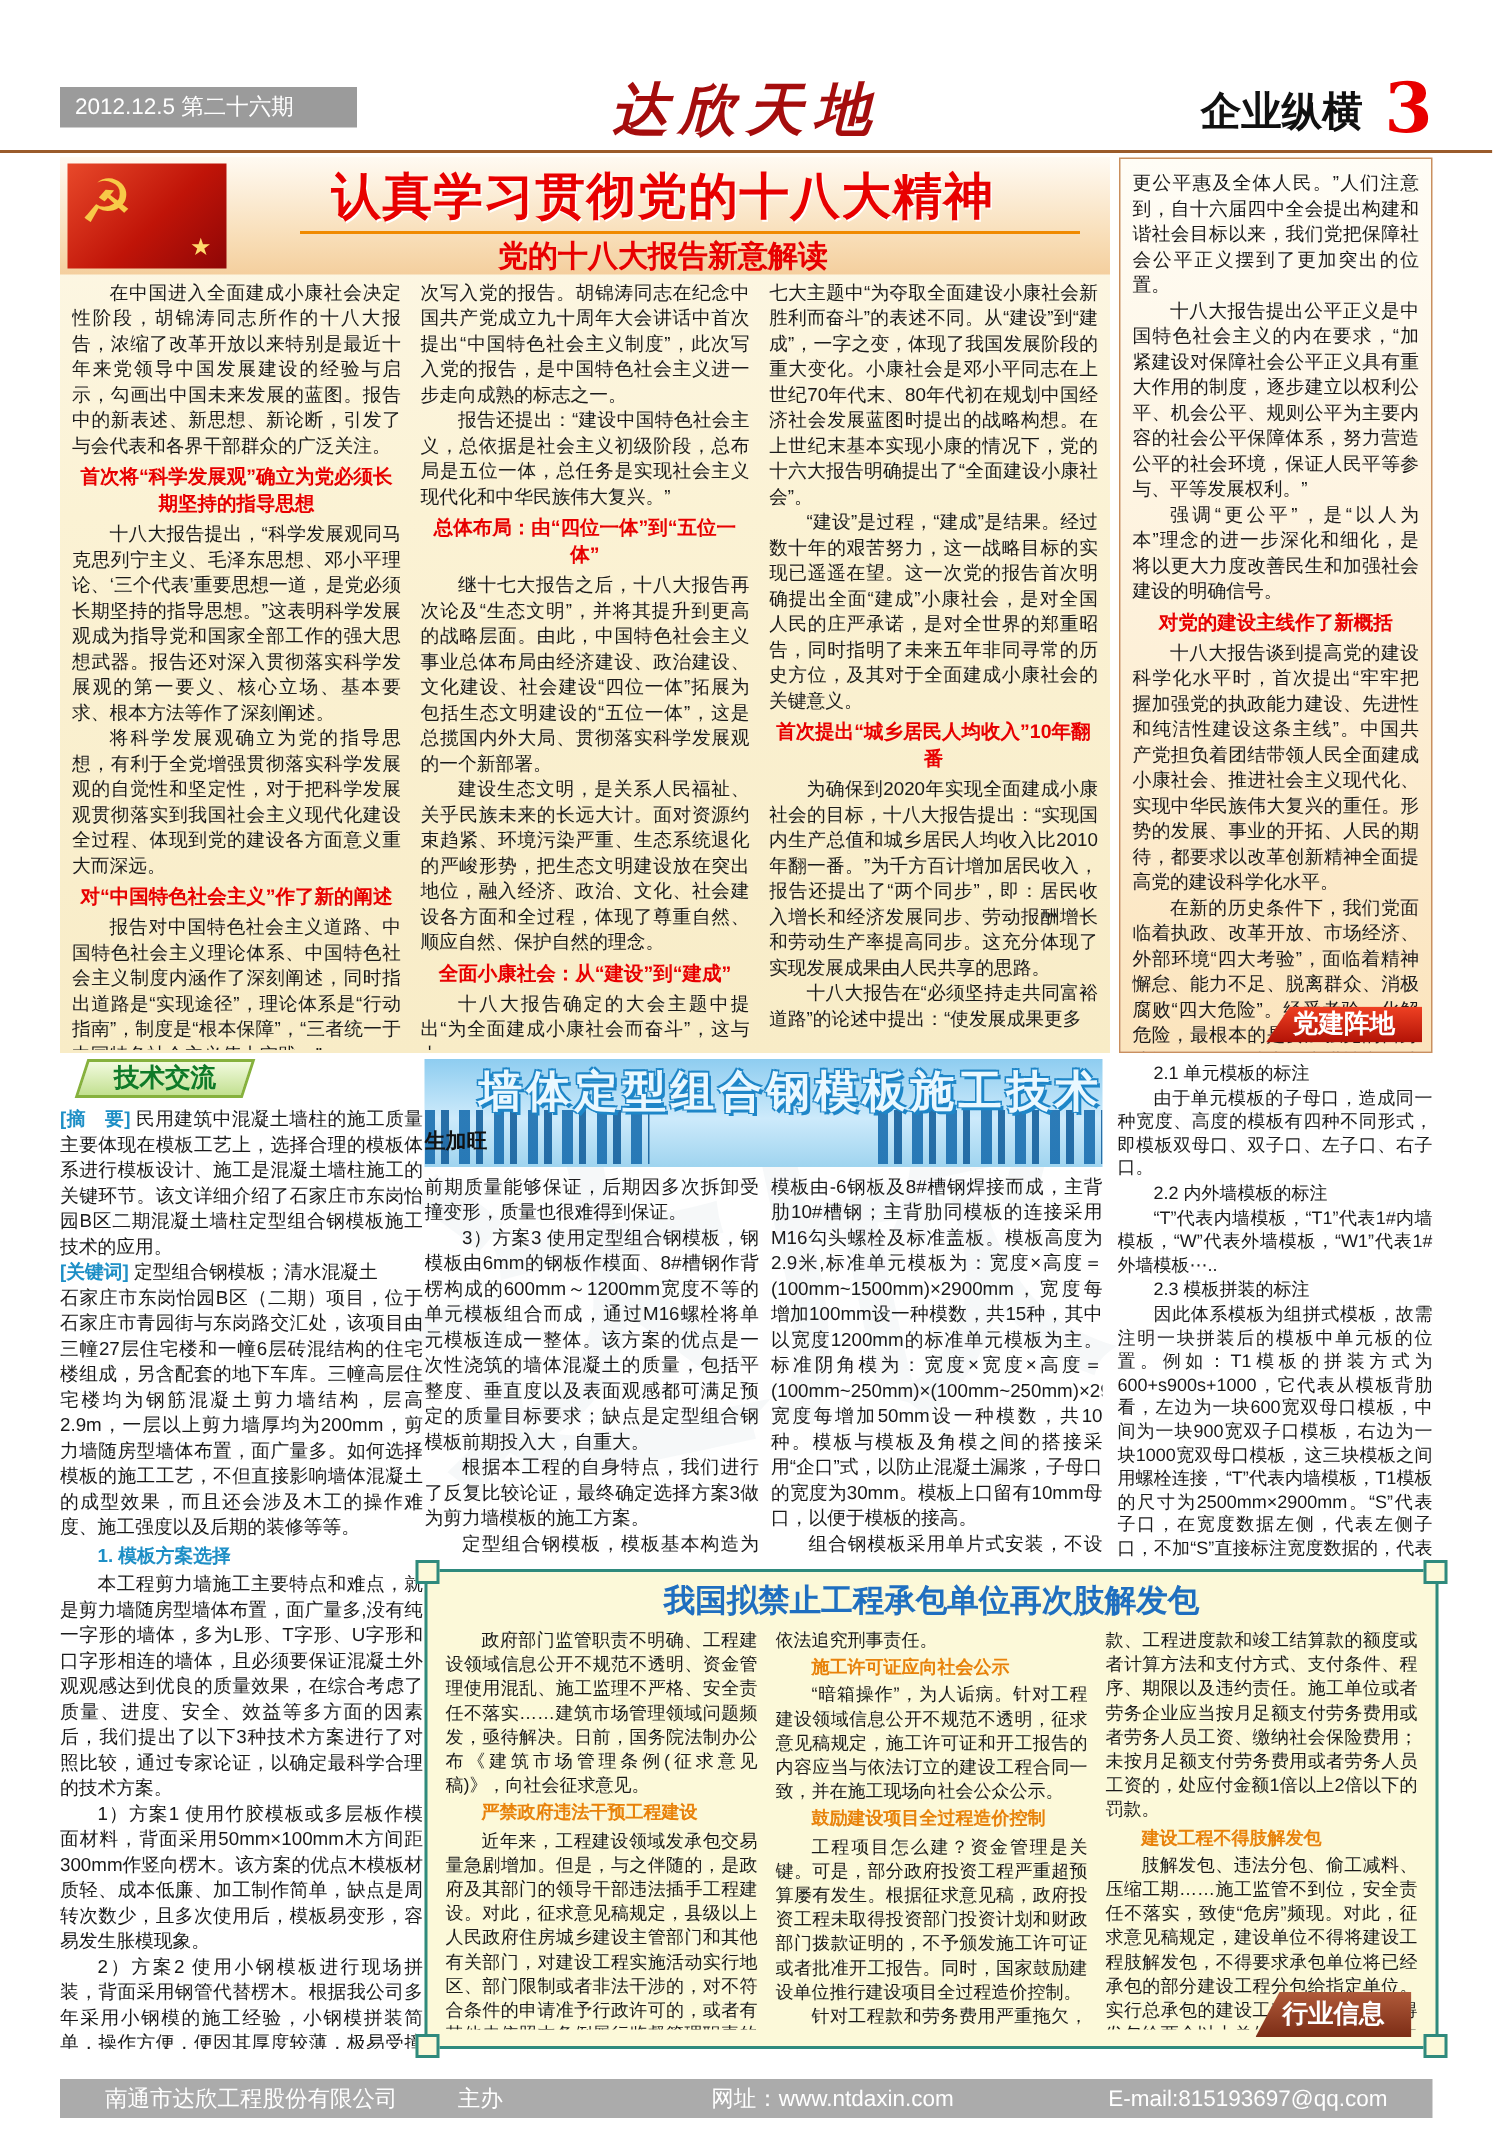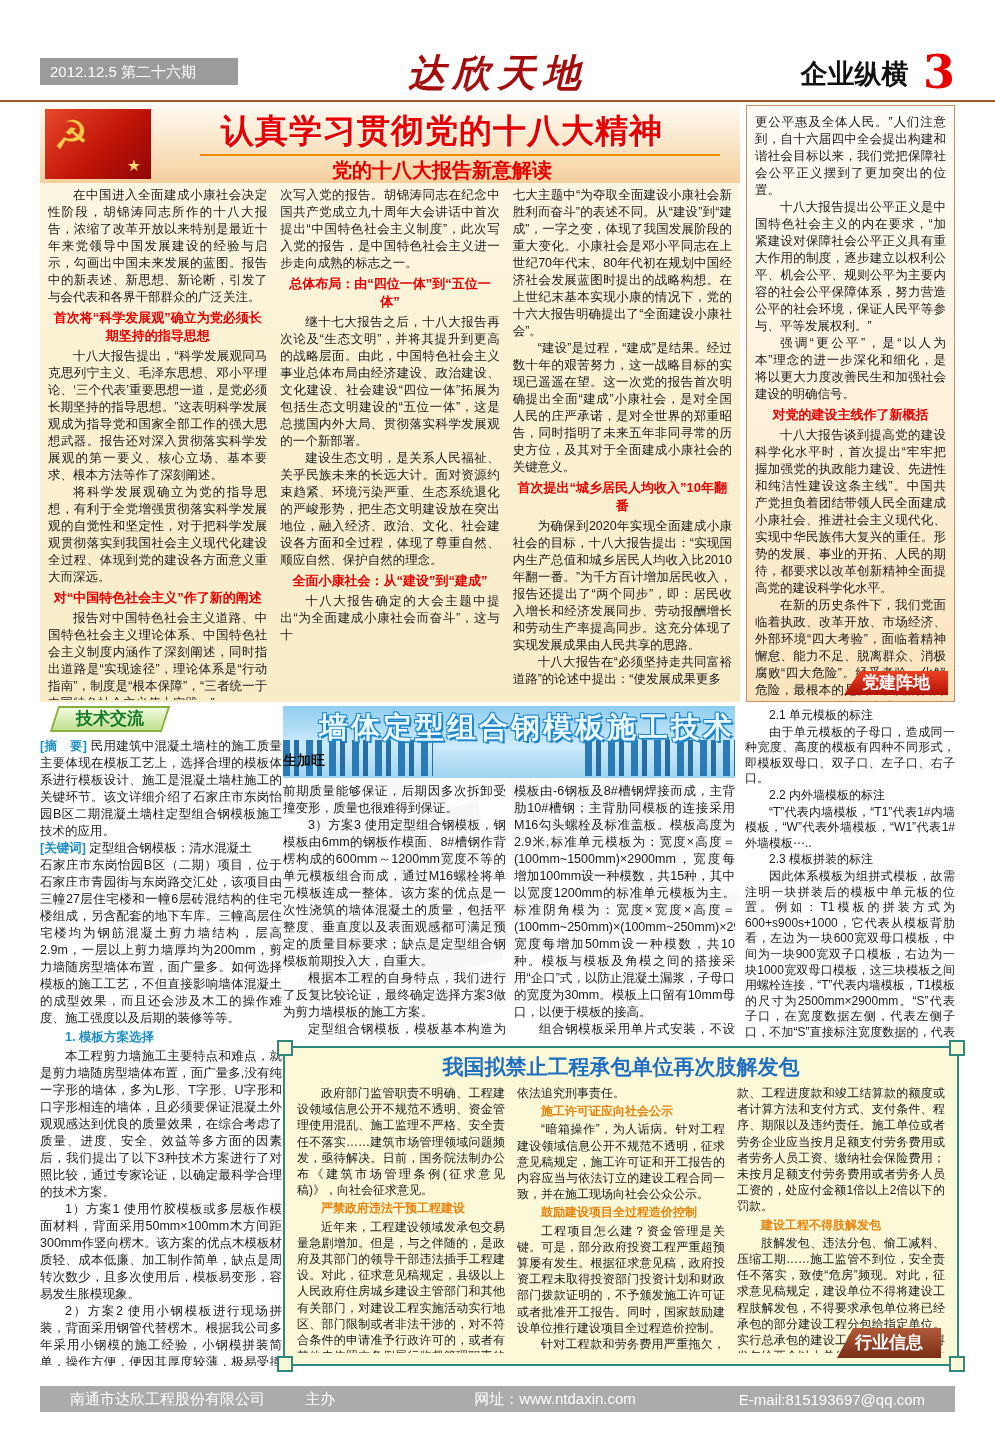--- a/index.html
+++ b/index.html
@@ -121,20 +121,21 @@
       <div class="col">
           <div class="p">在中国进入全面建成小康社会决定性阶段，胡锦涛同志所作的十八大报告，浓缩了改革开放以来特别是最近十年来党领导中国发展建设的经验与启示，勾画出中国未来发展的蓝图。报告中的新表述、新思想、新论断，引发了与会代表和各界干部群众的广泛关注。</div>
           <div class="hred">首次将“科学发展观”确立为党必须长期坚持的指导思想</div>
           <div class="p">十八大报告提出，“科学发展观同马克思列宁主义、毛泽东思想、邓小平理论、‘三个代表’重要思想一道，是党必须长期坚持的指导思想。”这表明科学发展观成为指导党和国家全部工作的强大思想武器。报告还对深入贯彻落实科学发展观的第一要义、核心立场、基本要求、根本方法等作了深刻阐述。</div>
           <div class="p">将科学发展观确立为党的指导思想，有利于全党增强贯彻落实科学发展观的自觉性和坚定性，对于把科学发展观贯彻落实到我国社会主义现代化建设全过程、体现到党的建设各方面意义重大而深远。</div>
           <div class="hred">对“中国特色社会主义”作了新的阐述</div>
           <div class="p">报告对中国特色社会主义道路、中国特色社会主义理论体系、中国特色社会主义制度内涵作了深刻阐述，同时指出道路是“实现途径”，理论体系是“行动指南”，制度是“根本保障”，“三者统一于中国特色社会主义伟大实践。”</div>
         </div>
       <div class="col">
           <div class="p noind">次写入党的报告。胡锦涛同志在纪念中国共产党成立九十周年大会讲话中首次提出“中国特色社会主义制度”，此次写入党的报告，是中国特色社会主义进一步走向成熟的标志之一。</div>
+          <div class="p">报告还提出：“建设中国特色社会主义，总依据是社会主义初级阶段，总布局是五位一体，总任务是实现社会主义现代化和中华民族伟大复兴。”</div>
           <div class="hred">总体布局：由“四位一体”到“五位一体”</div>
           <div class="p">继十七大报告之后，十八大报告再次论及“生态文明”，并将其提升到更高的战略层面。由此，中国特色社会主义事业总体布局由经济建设、政治建设、文化建设、社会建设“四位一体”拓展为包括生态文明建设的“五位一体”，这是总揽国内外大局、贯彻落实科学发展观的一个新部署。</div>
           <div class="p">建设生态文明，是关系人民福祉、关乎民族未来的长远大计。面对资源约束趋紧、环境污染严重、生态系统退化的严峻形势，把生态文明建设放在突出地位，融入经济、政治、文化、社会建设各方面和全过程，体现了尊重自然、顺应自然、保护自然的理念。</div>
           <div class="hred">全面小康社会：从“建设”到“建成”</div>
           <div class="p">十八大报告确定的大会主题中提出“为全面建成小康社会而奋斗”，这与十</div>
         </div>
       <div class="col">
           <div class="p noind">七大主题中“为夺取全面建设小康社会新胜利而奋斗”的表述不同。从“建设”到“建成”，一字之变，体现了我国发展阶段的重大变化。小康社会是邓小平同志在上世纪70年代末、80年代初在规划中国经济社会发展蓝图时提出的战略构想。在上世纪末基本实现小康的情况下，党的十六大报告明确提出了“全面建设小康社会”。</div>
           <div class="p">“建设”是过程，“建成”是结果。经过数十年的艰苦努力，这一战略目标的实现已遥遥在望。这一次党的报告首次明确提出全面“建成”小康社会，是对全国人民的庄严承诺，是对全世界的郑重昭告，同时指明了未来五年非同寻常的历史方位，及其对于全面建成小康社会的关键意义。</div>
           <div class="hred">首次提出“城乡居民人均收入”10年翻番</div>

